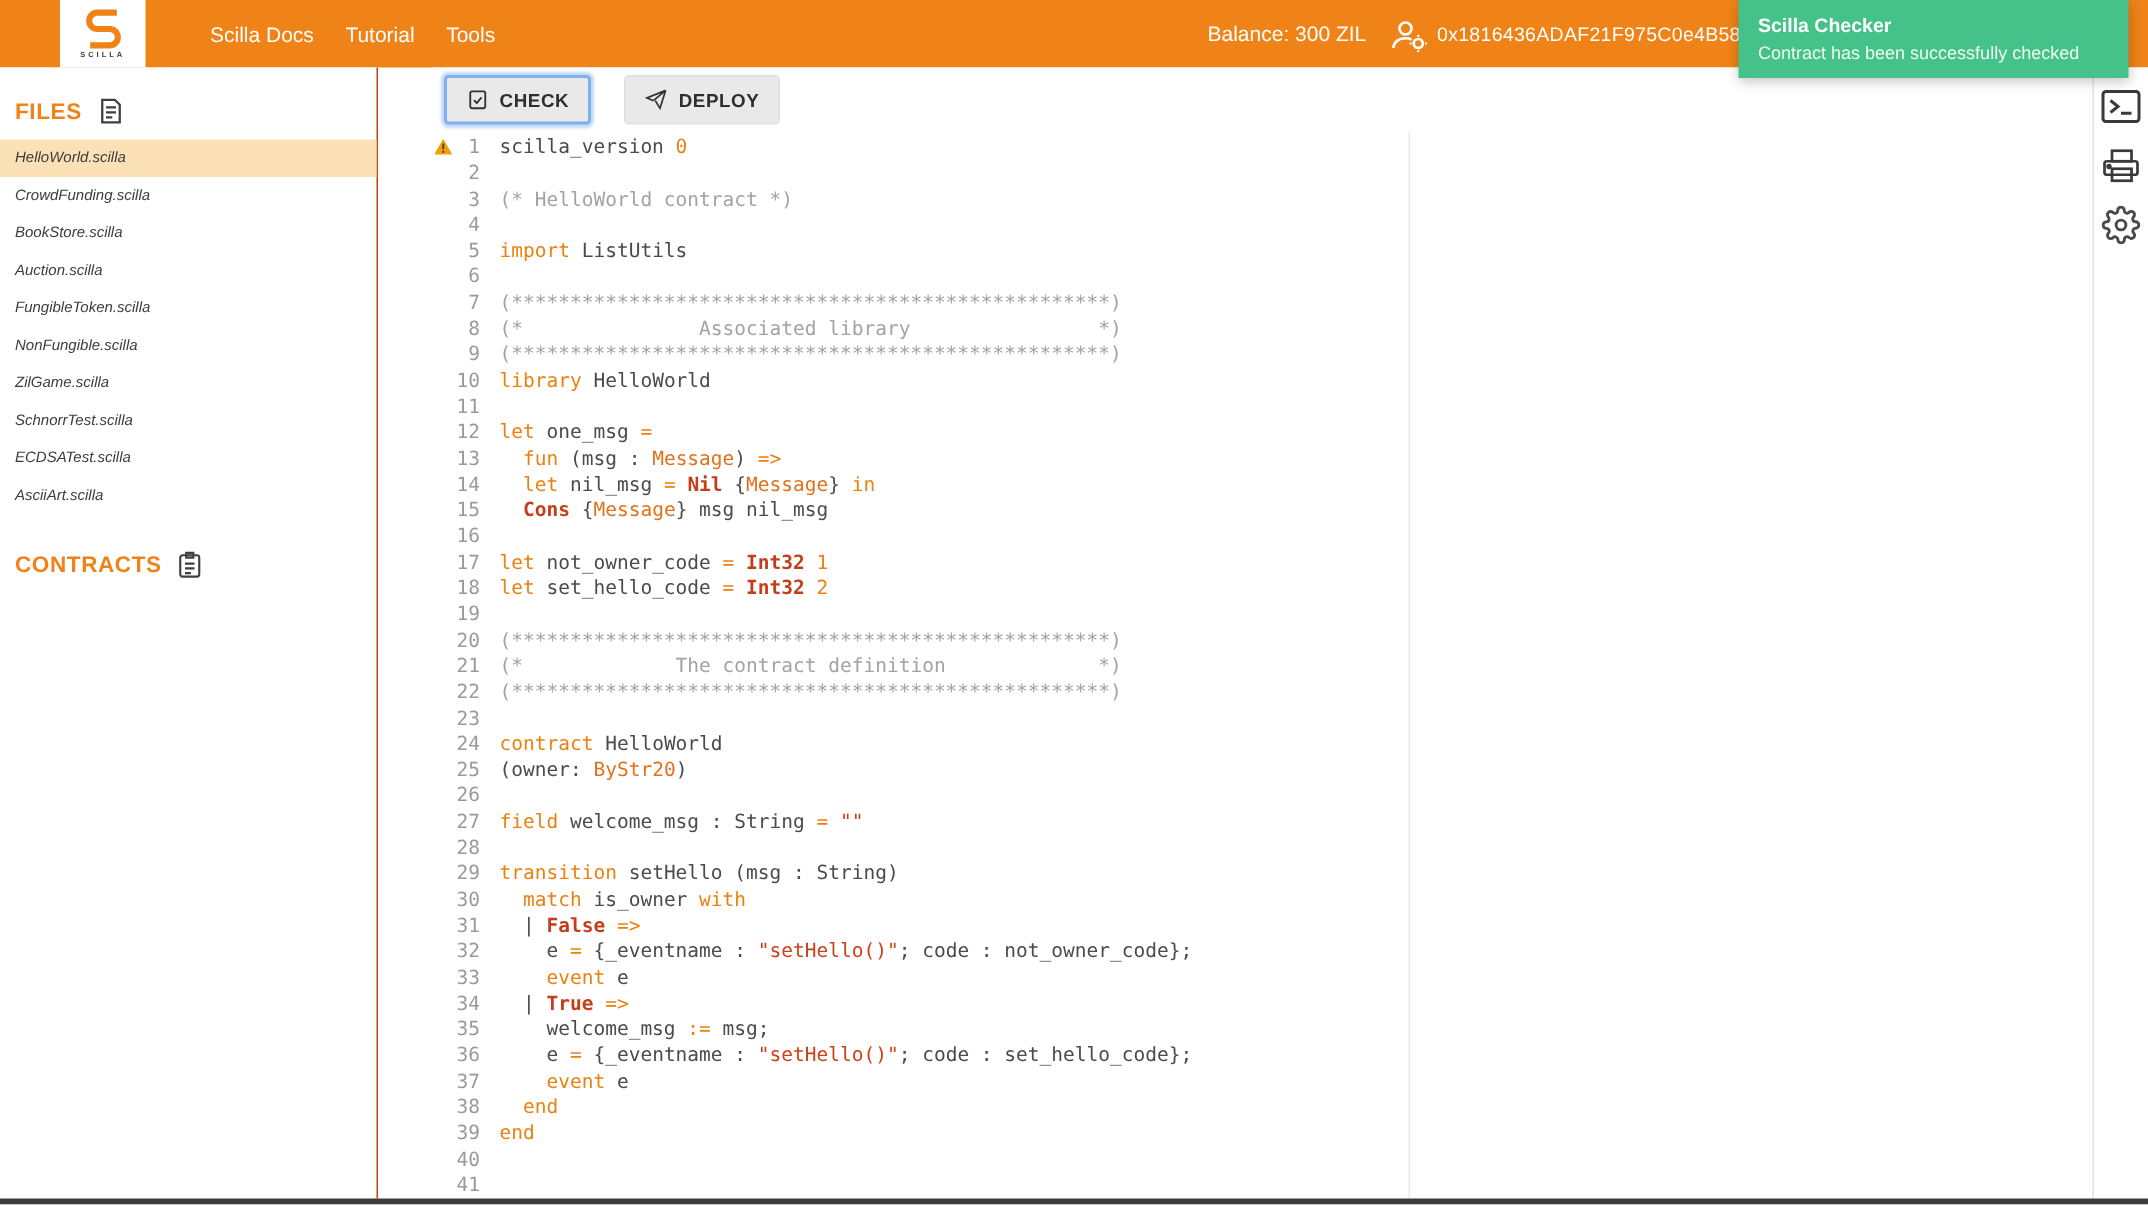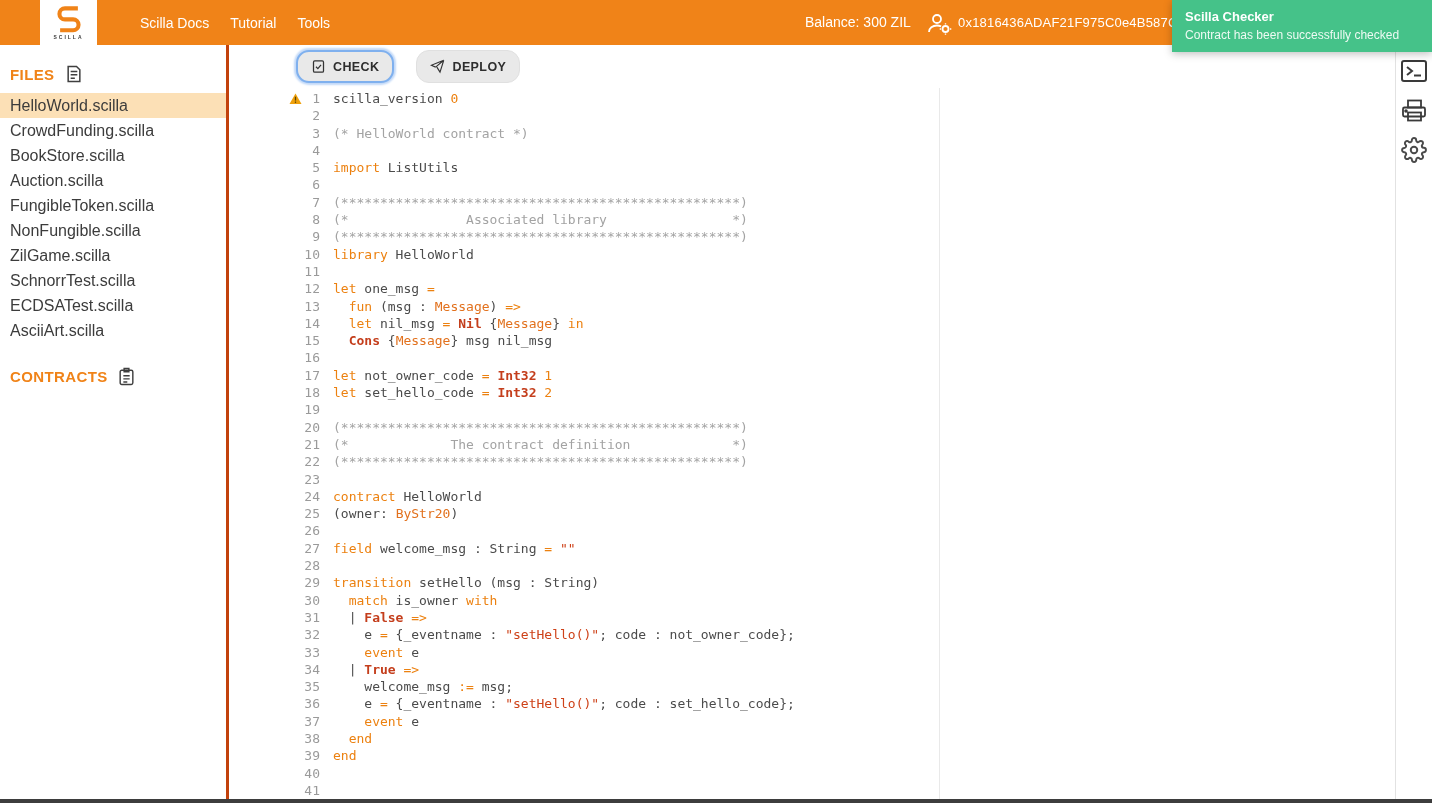--- a/index.html
+++ b/index.html
@@ -12,41 +12,41 @@
           display:flex; flex-direction:column; align-items:center; justify-content:center; cursor:pointer; }
   .logo-text { font-size:5px; letter-spacing:2px; color:#3c3c3c; font-weight:700; margin-top:1px; }
   .nav { position:absolute; left:140px; top:0; height:45px; display:flex; align-items:center; gap:21px; }
   .nav a { color:#fff; font-size:14px; font-weight:500; text-decoration:none; cursor:pointer; }
   .balance { position:absolute; left:805px; top:0; height:45px; line-height:45px; color:#fff; font-size:14px; }
   .account-icon { position:absolute; left:926px; top:11px; cursor:pointer; }
   .address { position:absolute; left:958px; top:0; height:45px; line-height:45px; color:#fff;
              font-size:13px; letter-spacing:.2px; cursor:pointer; white-space:nowrap; }
 
   
-  .toast { position:absolute; top:0; right:0; width:260px; height:52px; background:#45c289;
+  .toast { position:absolute; top:0; right:13px; width:260px; height:52px; background:#45c289;
            z-index:20; padding:9px 13px; box-shadow:0 2px 8px rgba(0,0,0,.25); cursor:pointer; }
   .toast-title { color:#fff; font-size:13px; font-weight:700; margin-bottom:4px; }
   .toast-msg { color:#eefaf3; font-size:12px; }
 
   
-  .sidebar { position:absolute; left:0; top:45px; width:229px; bottom:4px; background:#fff;
-             border-right:3px solid #c2410c; }
+  .sidebar { position:absolute; left:0; top:45px; width:252px; bottom:4px; background:#fff;
+             border-right:1px solid #c2410c; }
   .section-heading { display:flex; align-items:center; gap:9px; padding-left:10px;
                      color:#f08318; font-weight:800; font-size:15px; letter-spacing:.4px; height:22px; }
   .files-heading { margin-top:18px; margin-bottom:8px; }
   .contracts-heading { margin-top:22px; }
-  .file-item { height:25px; line-height:25px; padding-left:10px; font-size:16px; color:#3c3c3c;
-               cursor:pointer; white-space:nowrap; }
+  .file-item { height:25px; line-height:25px; padding-left:10px; font-size:10px; color:#3c3c3c;
+               cursor:pointer; white-space:nowrap;font-style:italic; }
   .file-item.selected { background:#fce0b6; }
 
   
   .main { position:absolute; left:288px; top:45px; right:37px; bottom:4px; background:#fff; }
   .toolbar { height:43px; display:flex; align-items:center; gap:22px; padding-left:8px; }
   .btn { display:inline-flex; align-items:center; gap:7px; height:33px; padding:0 13px;
-         background:#e9e9e9; border:1px solid #e0e0e0; border-radius:13px; color:#2e2e2e;
+         background:#e9e9e9; border:1px solid #e0e0e0; border-radius:3px; color:#2e2e2e;
          font-family:inherit; font-size:12.5px; font-weight:700; letter-spacing:.4px; cursor:pointer; }
   .btn-check { border:2px solid #7fb0ee; box-shadow:0 0 2px 2px #c2d9f8; }
 
   
   .editor { position:absolute; left:0; right:0; top:43px; bottom:0; overflow:hidden;
             font-family:"DejaVu Sans Mono", monospace; font-size:13px; }
   .gutter { position:absolute; left:0; top:2px; width:40px; }
   .gutter-cell { height:17.3px; line-height:17.3px; text-align:right; padding-right:8px;
                  color:#9a9a9a; position:relative; }
   .gutter-warning { position:absolute; left:1px; top:2px; width:13px; height:12px; }

